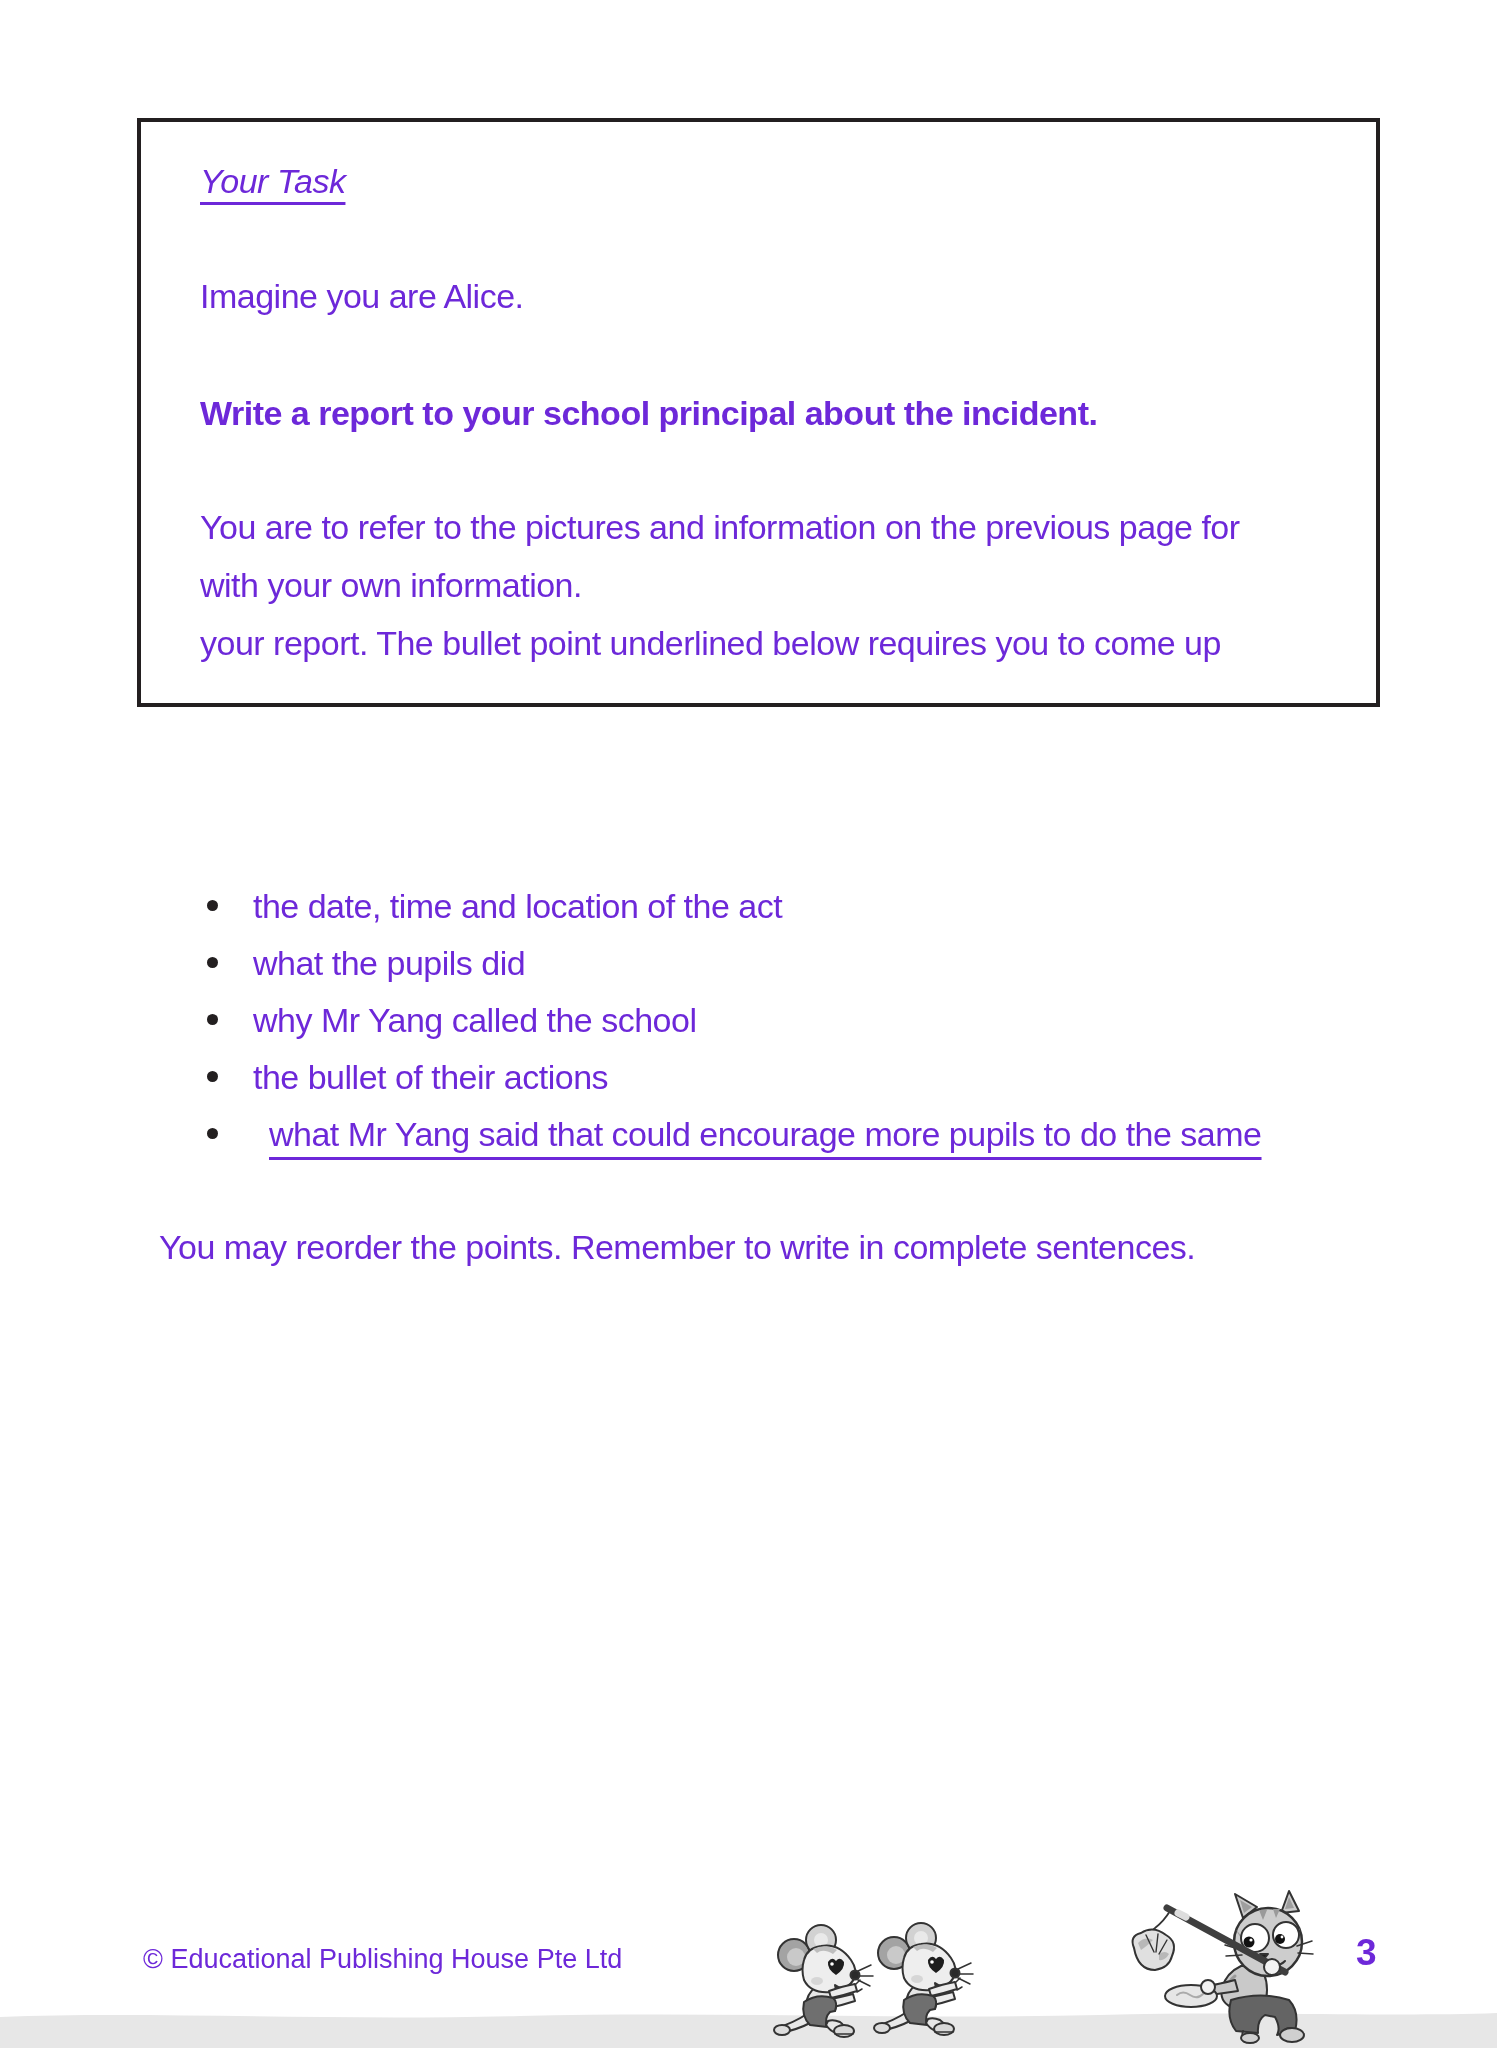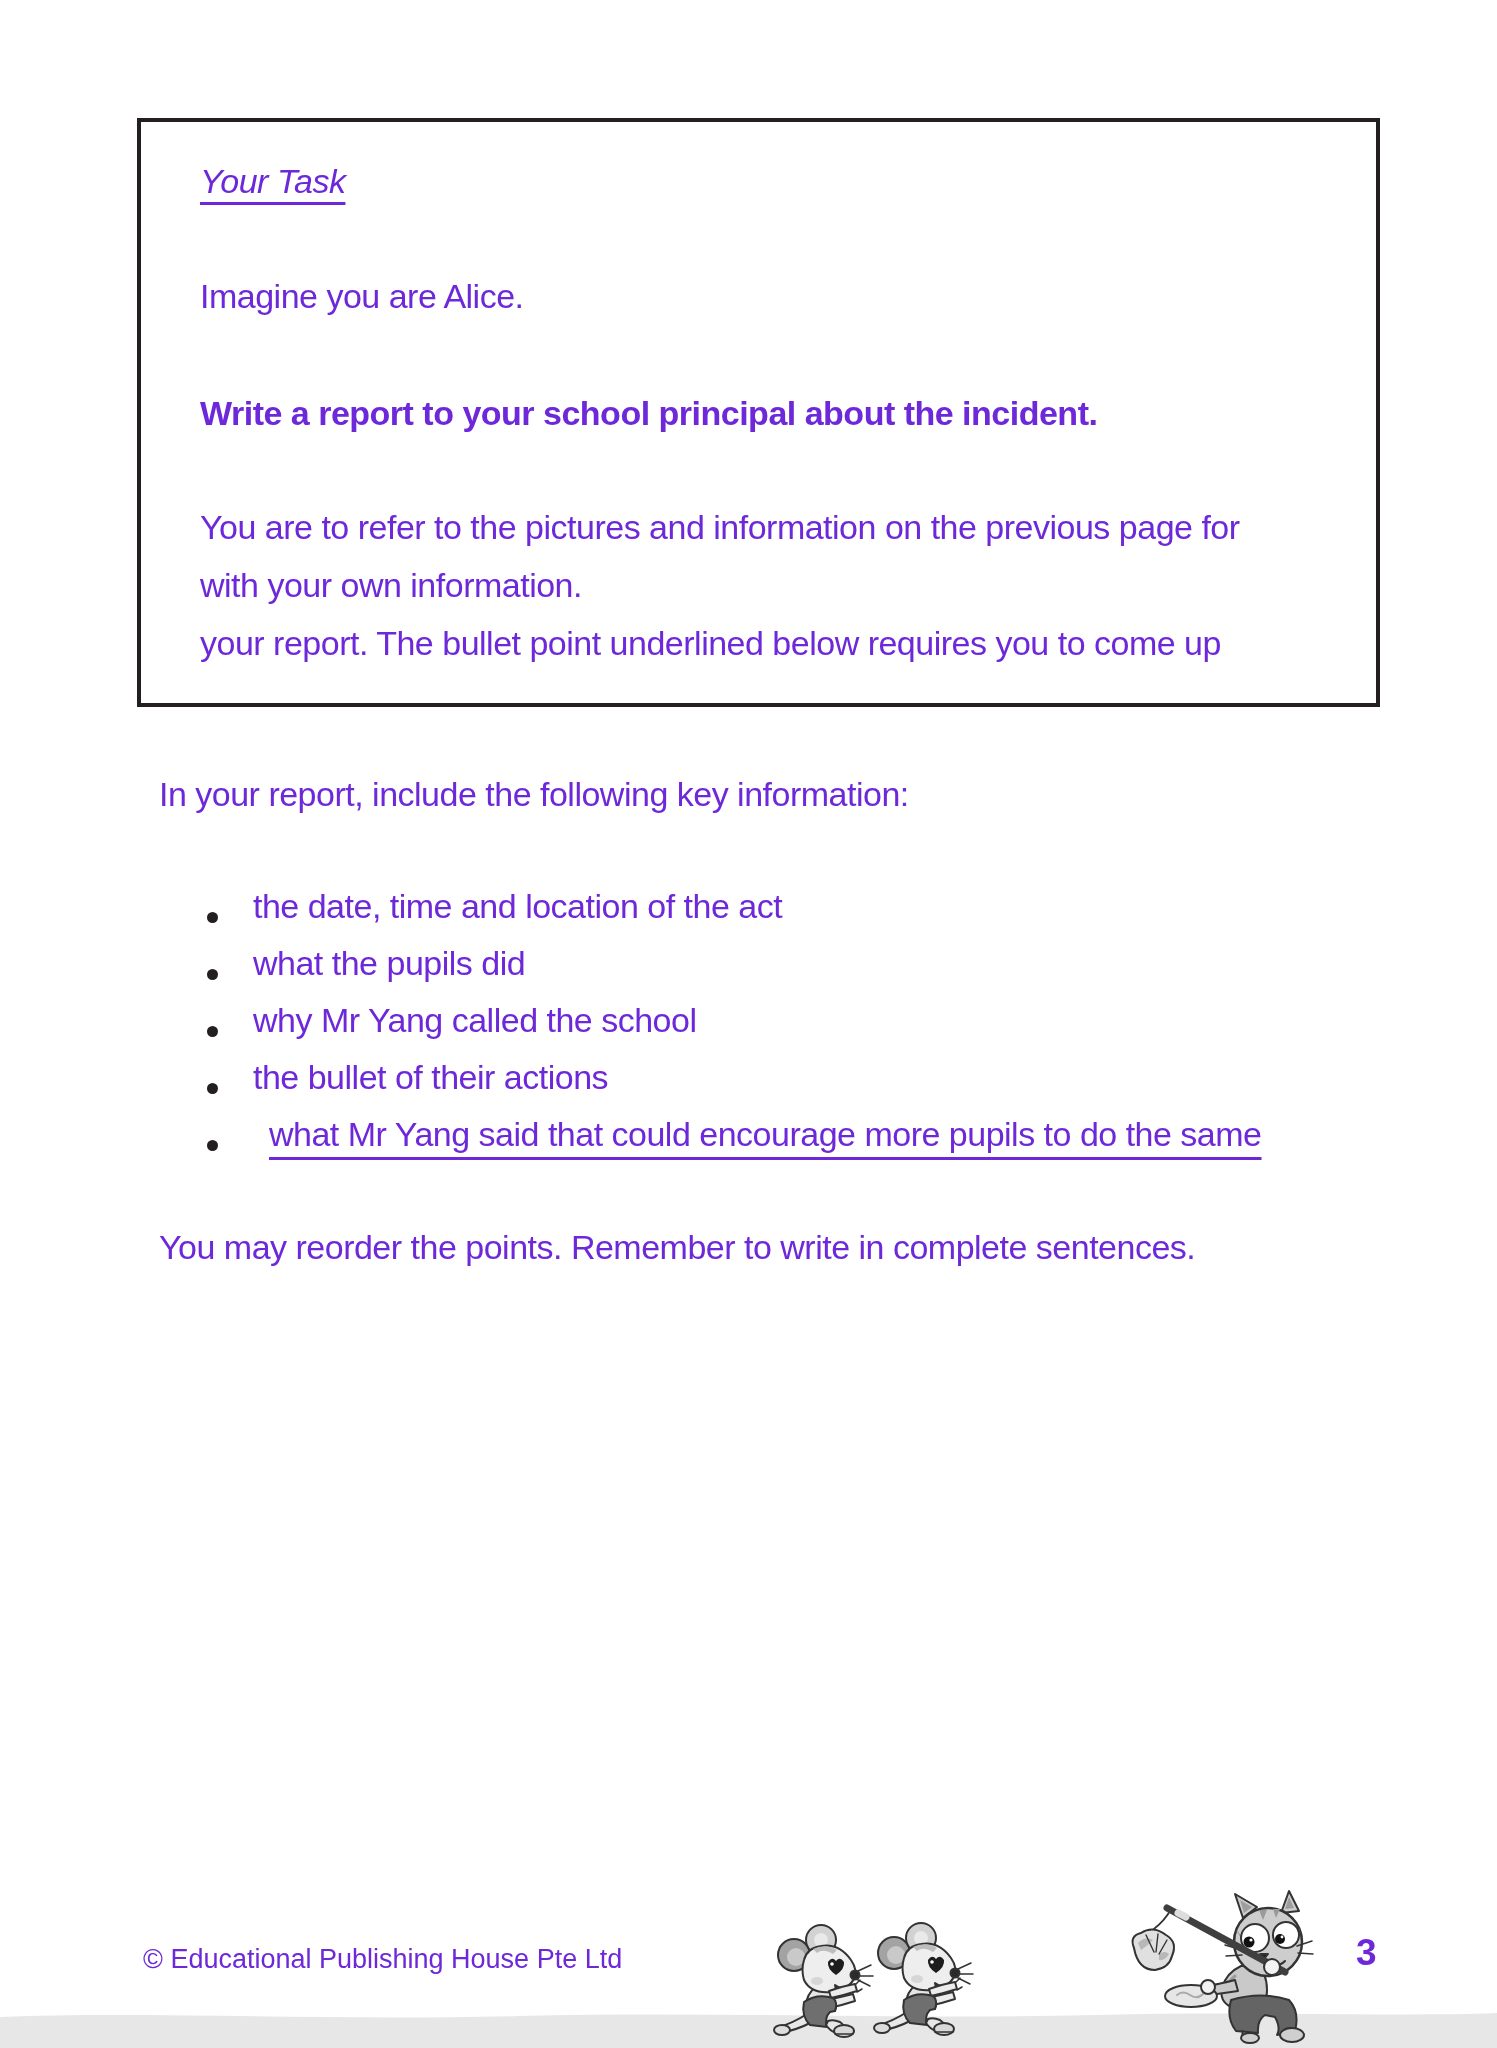--- a/index.html
+++ b/index.html
@@ -42,21 +42,21 @@
     white-space:nowrap; line-height:39px;
   }
   .intro { top:775px; }
   .outro { top:1228px; }
 
   .bullets {
     position:absolute; left:207px; top:889px;
     margin:0; padding:0; list-style:none;
   }
   .bullets li {
-    display:flex; align-items:flex-end;
+    display:flex; align-items:flex-start;
     margin:0 0 23px 0;
     font-size:34px; letter-spacing:-0.5px;
     line-height:34px; white-space:nowrap;
   }
   .dot {
     flex:0 0 auto;
     width:11px; height:11px; border-radius:50%;
     background:#231f20;
     margin:11px 35px 0 0;
   }
@@ -89,21 +89,20 @@
     <div class="box-item task-heading">Your Task</div>
     <div class="box-item line-imagine">Imagine you are Alice.</div>
     <div class="box-item line-bold">Write a report to your school principal about the incident.</div>
     <div class="box-item task-para">
       <div>You are to refer to the pictures and information on the previous page for</div>
       <div>with your own information.</div>
       <div>your report. The bullet point underlined below requires you to come up</div>
     </div>
   </div>
 
-  <div class="intro">In your report, include the following key information:</div>
 
   <ul class="bullets">
     <li>
       <span class="dot"></span>
       <span>the date, time and location of the act</span>
     </li>
     <li>
       <span class="dot"></span>
       <span>what the pupils did</span>
     </li>

